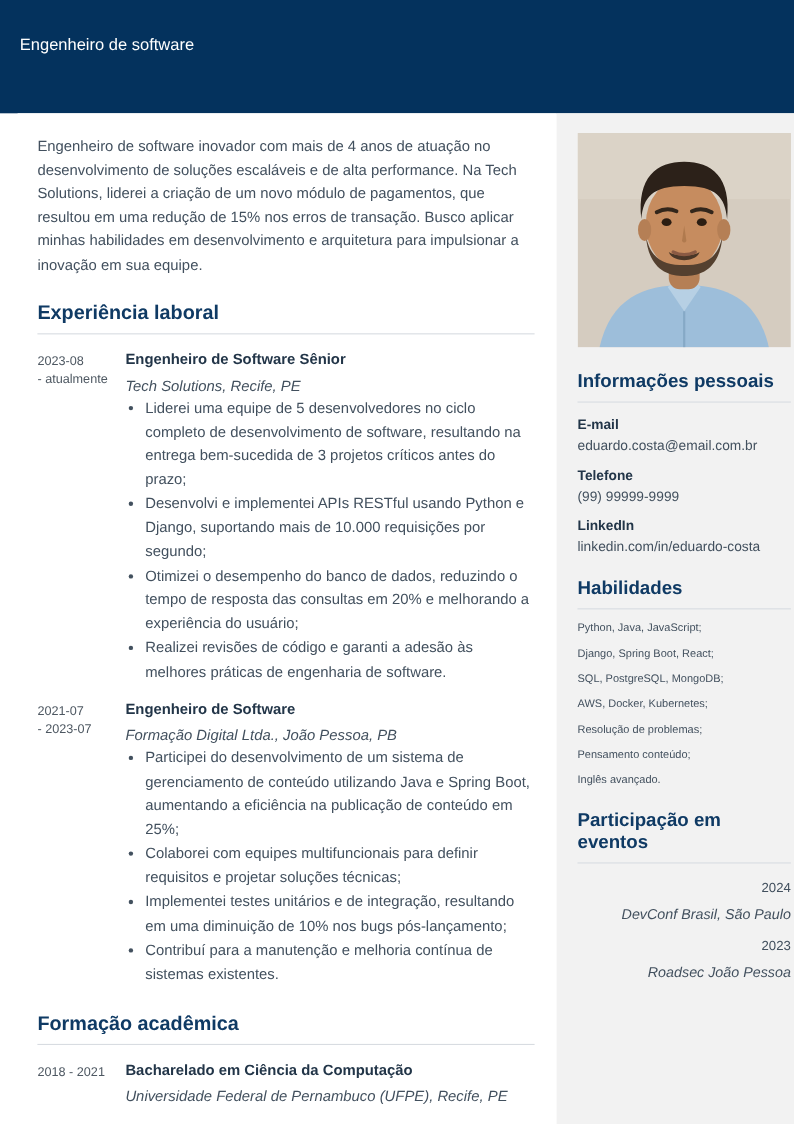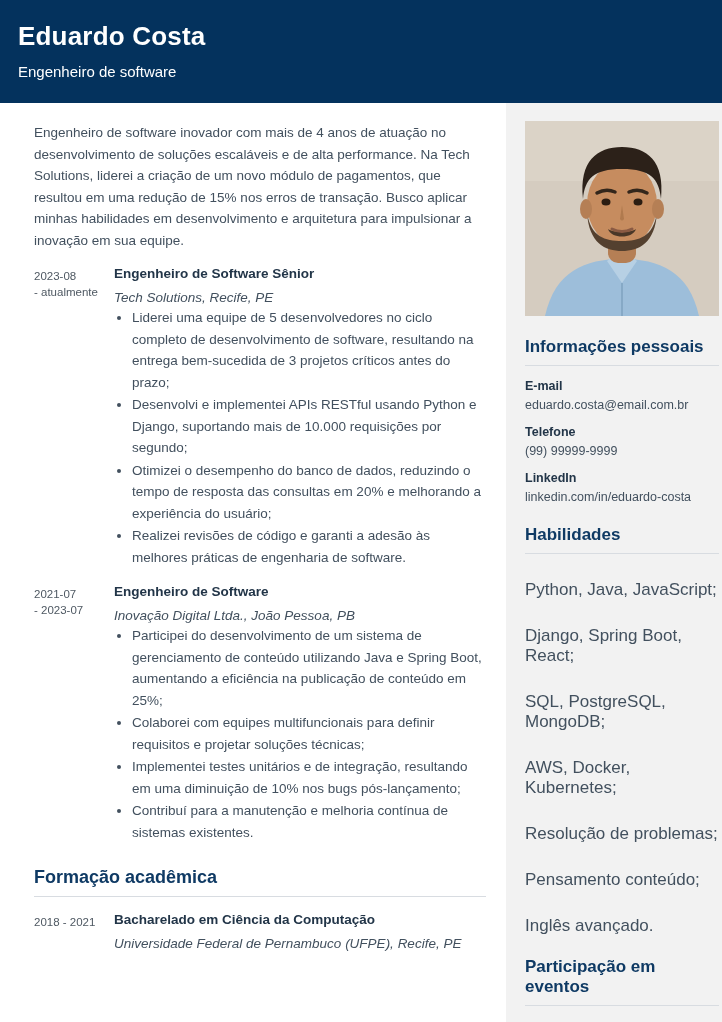--- a/index.html
+++ b/index.html
@@ -37,41 +37,41 @@
   .job-company{font-size:13.5px;font-style:italic;color:var(--body);margin-top:9px;}
   ul.bullets{margin:2px 0 0;padding-left:18px;}
   ul.bullets li{font-size:13.5px;line-height:21.5px;color:var(--body);margin-bottom:1px;}
 
   
   .photo-frame{width:194px;height:195px;overflow:hidden;}
   .sb-h2{font-size:17px;font-weight:bold;line-height:20px;color:var(--heading);margin-top:21px;padding-bottom:8px;border-bottom:1px solid var(--divider);}
   .info-item{margin-top:13px;}
   .info-label{font-size:12.5px;font-weight:bold;color:var(--title);}
   .info-value{font-size:12.5px;color:var(--body);margin-top:5px;}
-  .skill-item{font-size:17px;color:var(--body);margin-top:26px;}
+  .skill-item{font-size:10px;color:var(--body);margin-top:12px;}
   .event-item{margin-top:15px;text-align:right;}
   .event-year{font-size:12px;color:var(--body);}
   .event-name{font-size:13px;font-style:italic;color:var(--body);margin-top:9px;}
 </style>
 </head>
 <body>
 
 <div class="page">
 
   <div class="header">
-    <div class="name">Eduardo Costa</div>
     <div class="role">Engenheiro de software</div>
   </div>
 
   <div class="columns">
 
     <div class="main">
 
       <div class="summary">Engenheiro de software inovador com mais de 4 anos de atuação no desenvolvimento de soluções escaláveis e de alta performance. Na Tech Solutions, liderei a criação de um novo módulo de pagamentos, que resultou em uma redução de 15% nos erros de transação. Busco aplicar minhas habilidades em desenvolvimento e arquitetura para impulsionar a inovação em sua equipe.</div>
 
+      <div class="h2">Experiência laboral</div>
 
       <div class="row">
         <div class="dates">
           <div>2023-08</div>
           <div>- atualmente</div>
         </div>
         <div class="row-body">
           <div class="job-title">Engenheiro de Software Sênior</div>
           <div class="job-company">Tech Solutions, Recife, PE</div>
           <ul class="bullets">
@@ -83,21 +83,21 @@
         </div>
       </div>
 
       <div class="row">
         <div class="dates">
           <div>2021-07</div>
           <div>- 2023-07</div>
         </div>
         <div class="row-body">
           <div class="job-title">Engenheiro de Software</div>
-          <div class="job-company">Inovação Digital Ltda., João Pessoa, PB</div>
+          <div class="job-company">Formação Digital Ltda., João Pessoa, PB</div>
           <ul class="bullets">
             <li>Participei do desenvolvimento de um sistema de gerenciamento de conteúdo utilizando Java e Spring Boot, aumentando a eficiência na publicação de conteúdo em 25%;</li>
             <li>Colaborei com equipes multifuncionais para definir requisitos e projetar soluções técnicas;</li>
             <li>Implementei testes unitários e de integração, resultando em uma diminuição de 10% nos bugs pós-lançamento;</li>
             <li>Contribuí para a manutenção e melhoria contínua de sistemas existentes.</li>
           </ul>
         </div>
       </div>
 
       <div class="h2">Formação acadêmica</div>

